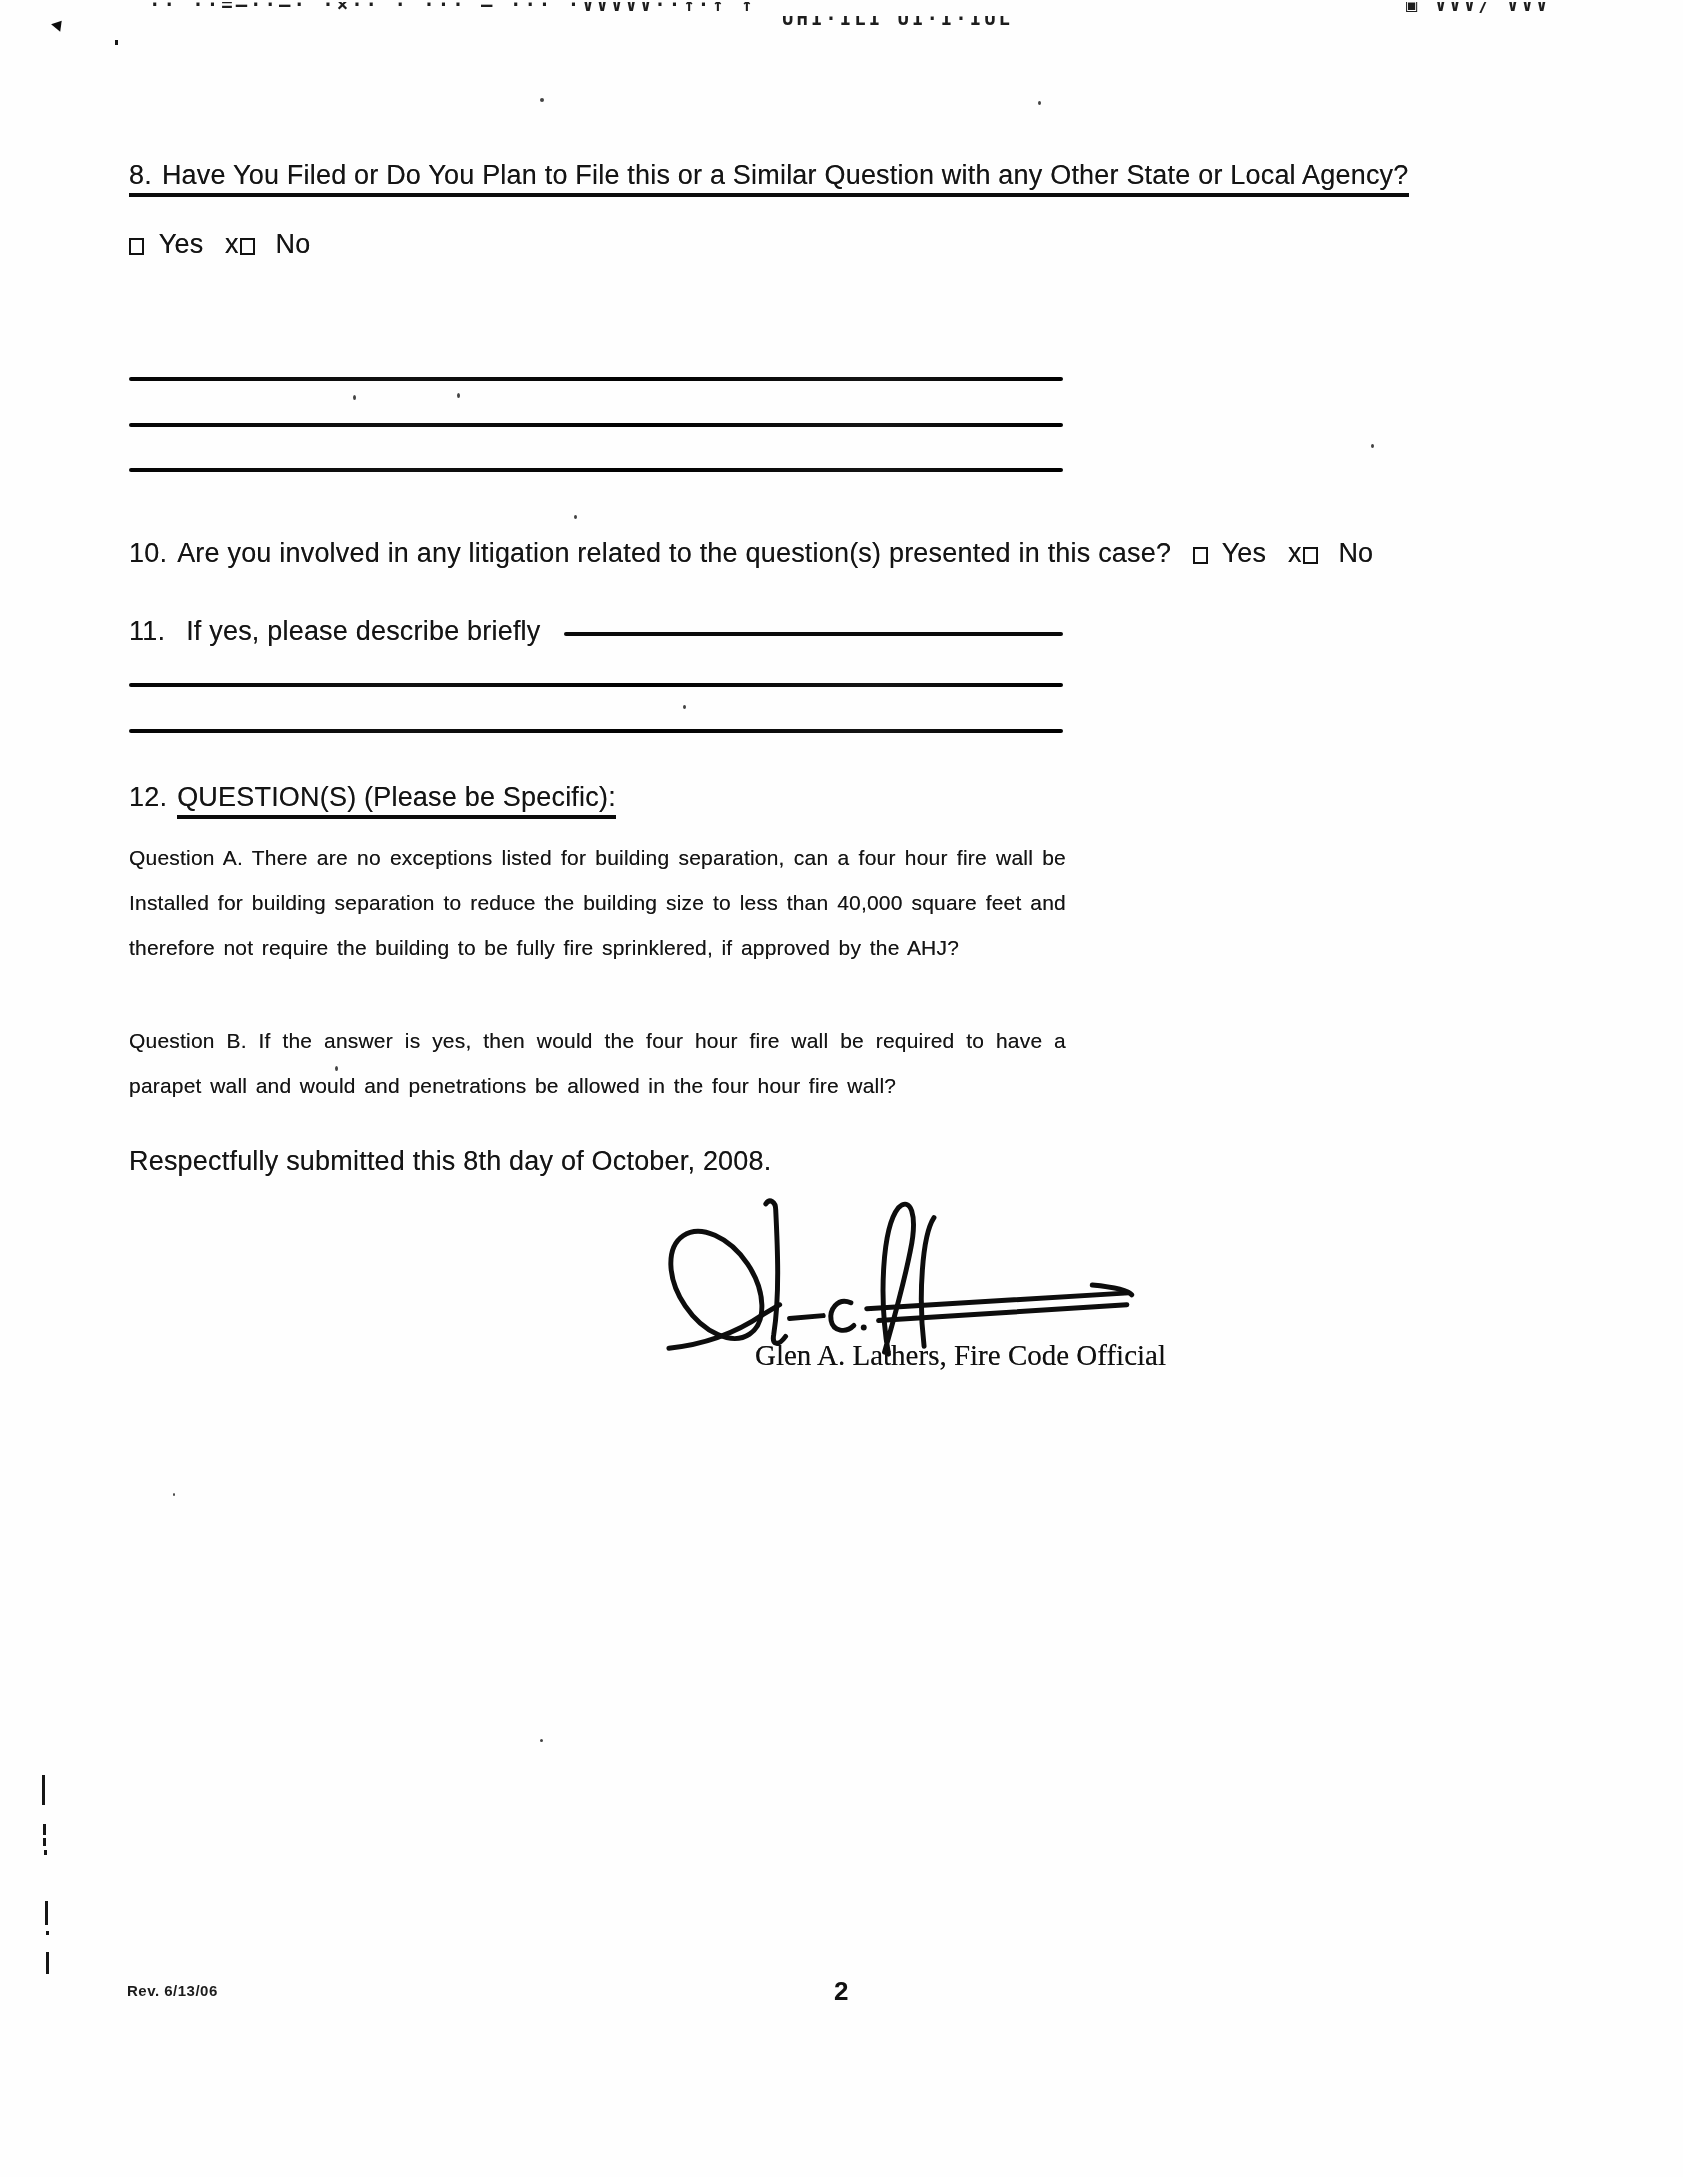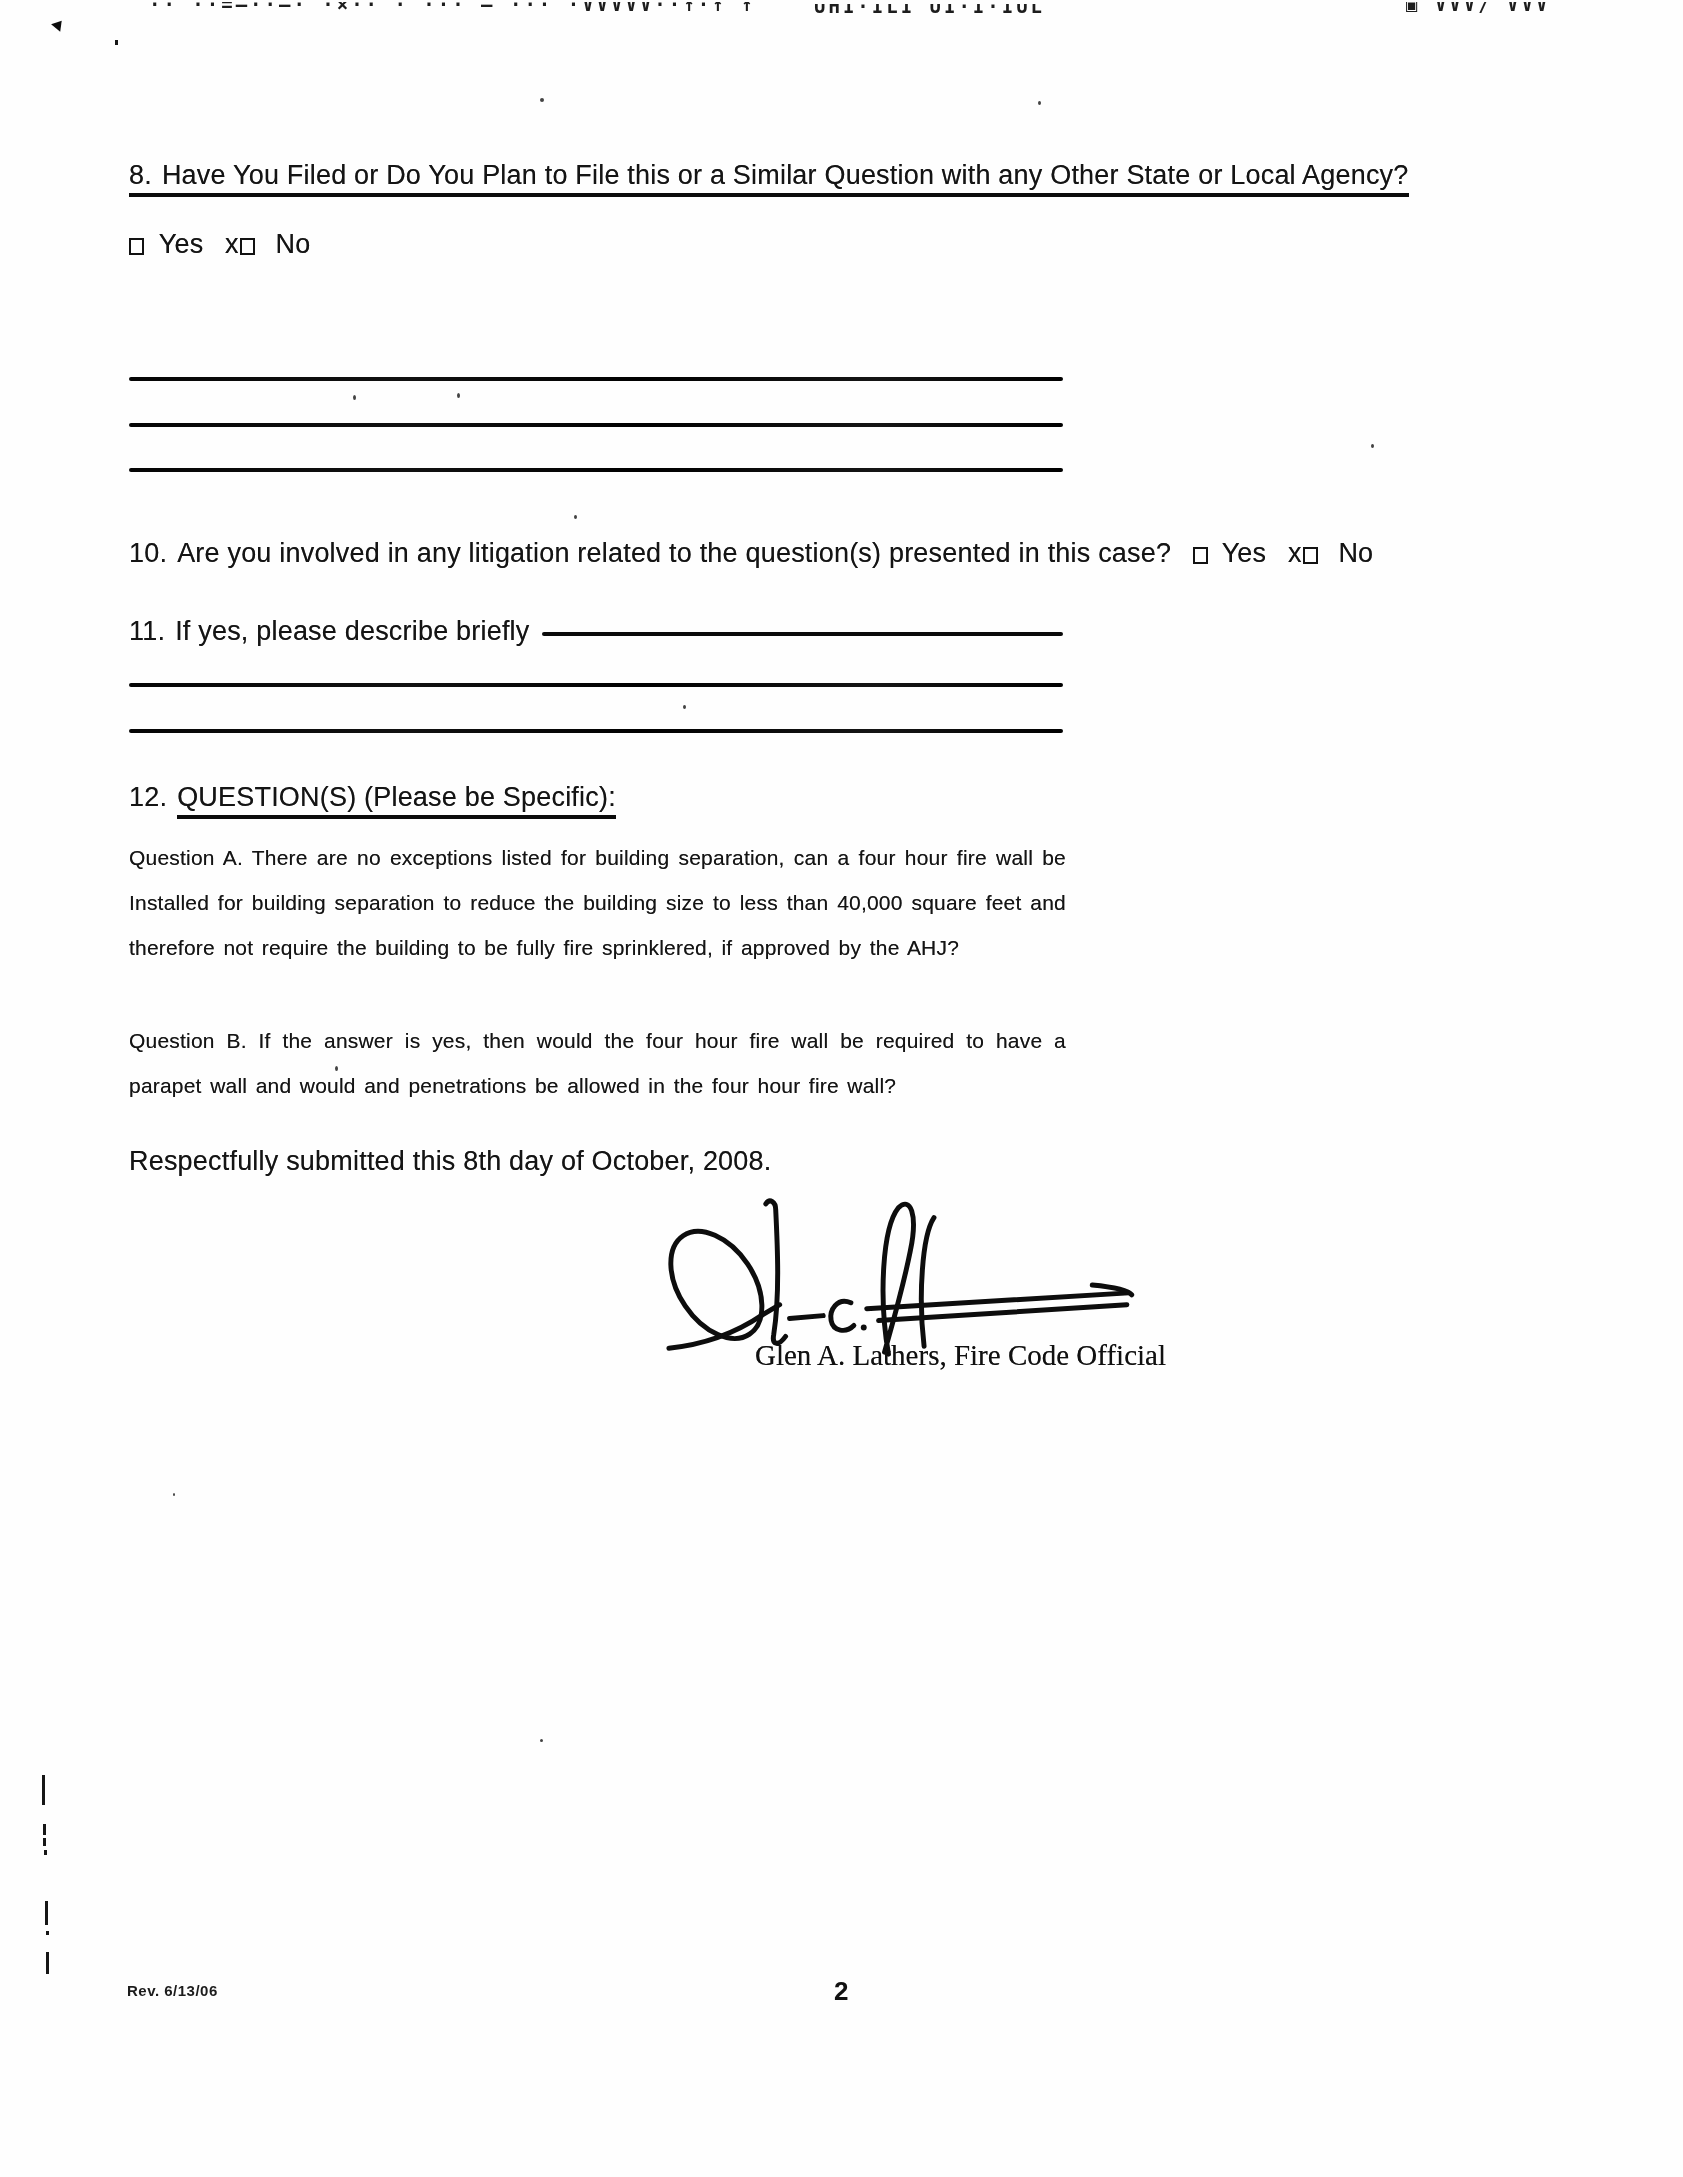--- a/index.html
+++ b/index.html
@@ -20,21 +20,21 @@
     font-family: "DejaVu Sans Mono", monospace;
     font-size: 19px;
     font-weight: bold;
     letter-spacing: 3px;
     color: #1d1d1d;
     height: 30px;
     overflow: hidden;
   }
   .fax-frag > span { display: block; margin-top: -9px; filter: blur(0.4px); }
   .frag-left   { left: 149px;  top: 2px; }
-  .frag-center { left: 782px;  top: 4px; margin-left: 32px; }
+  .frag-center { left: 782px;  top: 16px; }
   .frag-right  { left: 1406px; top: 2px; }
 
   
   .row { position: absolute; left: 129px; font-size: 27px; letter-spacing: 0.2px;
          text-shadow: 0 0 0.6px rgba(0,0,0,0.55); white-space: nowrap; }
   .qnum { margin-right: 10px; }
   .heading-underline { border-bottom: 4px solid #0b0b0b; padding-bottom: 3px; }
 
   
   .cbx {
@@ -43,21 +43,21 @@
     background: #fff; cursor: pointer;
   }
   .mark-x { margin: 0 1px 0 14px; }
 
   
   .ansline {
     position: absolute; left: 129px; width: 934px; height: 4px;
     background: linear-gradient(90deg,#050505 0%, #111 30%, #000 55%, #151515 80%, #000 100%);
     border-radius: 2px;
   }
-  .row-flex { display: flex; align-items: baseline; width: 934px; }
+  .row-flex { display: flex; align-items: baseline; width: 934px; gap: 11px; }
   .fill-line { flex: 1 1 auto; height: 4px; background: #0a0a0a; border-radius: 2px;
                margin-left: 12px; transform: translateY(-4px); }
 
   
   .para {
     position: absolute; left: 129px; width: 937px;
     font-size: 21px; line-height: 45px; text-align: justify;
     word-spacing: 2.5px; letter-spacing: 0.2px;
     text-shadow: 0 0 0.6px rgba(0,0,0,0.55);
   }

